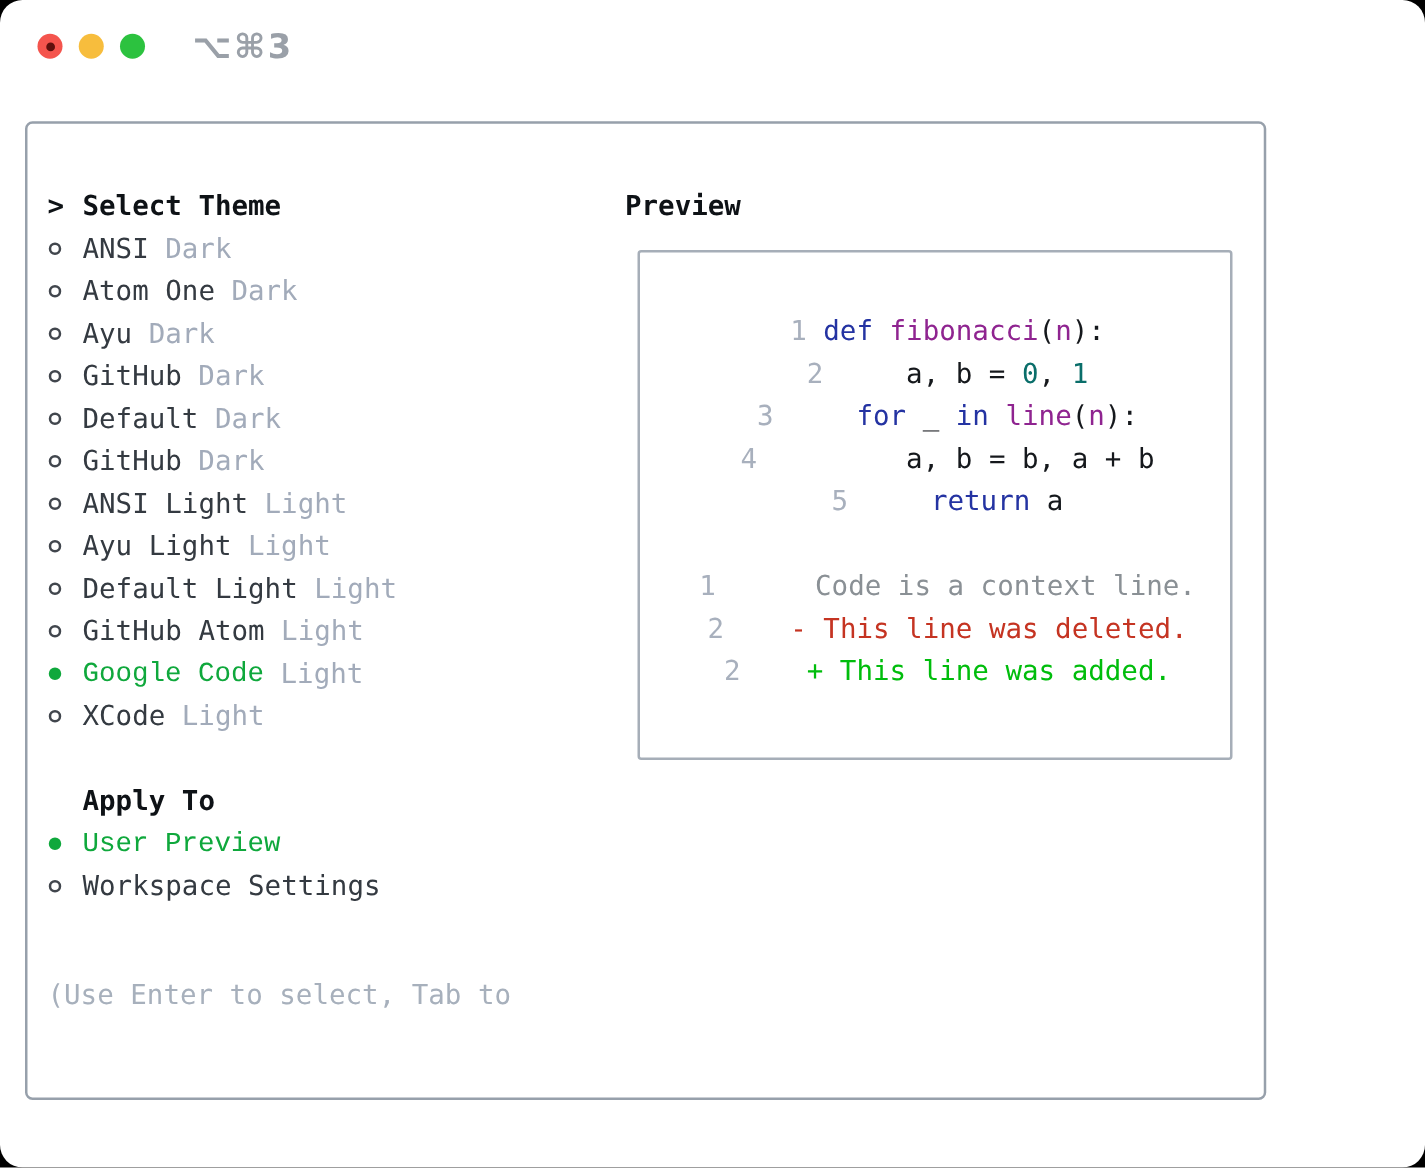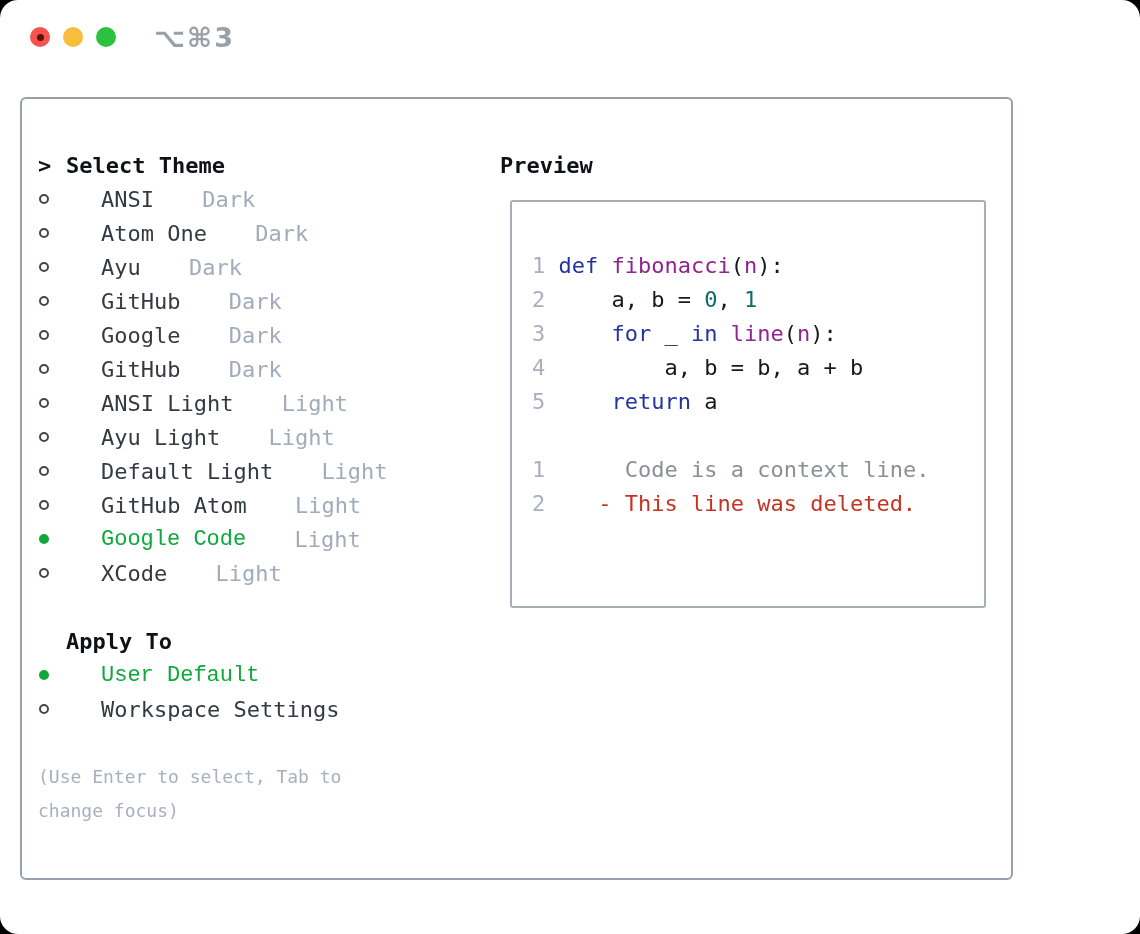--- a/index.html
+++ b/index.html
@@ -34,32 +34,32 @@
   .col-left { width:462px; }
   .col-right { flex:1; }
   .row { height:34px; display:flex; align-items:center; white-space:pre; font-size:22px; }
   .marker { width:28px; display:flex; align-items:center; }
   .hdr { font-weight:700; color:var(--heading); }
   .hdr .marker { font-weight:700; color:var(--heading); }
   .circle {
     width:10px; height:10px; border:2px solid var(--circle); border-radius:50%;
     margin-left:1px; display:inline-block;
   }
-  .option { color:var(--item-text); cursor:default;gap:35px; }
+  .option { color:var(--item-text); cursor:default; }
   .option .variant { color:var(--muted); margin-left:0.6em; }
   .option.selected .label { color:var(--selected-green);font-family:Liberation Mono, monospace; }
   .option.selected .circle { background:var(--selected-green); border-color:var(--selected-green); }
   .gap { height:34px; }
-  .hint { margin-top:34px; color:var(--hint); font-size:18px; }
+  .hint { margin-top:54px; color:var(--hint); font-size:22px; }
   .hint div { height:34px; line-height:34px; white-space:pre; }
   
   .preview-box {
     margin:18px 0 0 10px; width:476px; height:408px;
     border:2px solid var(--preview-border); border-radius:3px;
-    padding:47px 0 0 20px; overflow:hidden;
+    padding:47px 0 0 20px; overflow:hidden;text-align:center;
   }
   .code-line { height:34px; line-height:34px; white-space:pre; font-size:22px; }
   .seg-ln  { color:var(--line-number); }
   .seg-kw  { color:var(--keyword); }
   .seg-fn  { color:var(--function); }
   .seg-nm  { color:var(--number-literal); }
   .seg-pl  { color:var(--code-text); }
   .seg-ctx { color:var(--context); }
   .seg-del { color:var(--deleted);margin-top:28px; }
   .seg-add { color:var(--added); }
@@ -85,57 +85,57 @@
     <div class="col-left">
       <div class="row hdr">
         <span class="marker">&gt;</span><span>Select Theme</span>
       </div>
 
       <div>
           <div class="row option"><span class="marker"><span class="circle"></span></span><span class="label">ANSI</span><span class="variant">Dark</span></div>
           <div class="row option"><span class="marker"><span class="circle"></span></span><span class="label">Atom One</span><span class="variant">Dark</span></div>
           <div class="row option"><span class="marker"><span class="circle"></span></span><span class="label">Ayu</span><span class="variant">Dark</span></div>
           <div class="row option"><span class="marker"><span class="circle"></span></span><span class="label">GitHub</span><span class="variant">Dark</span></div>
-          <div class="row option"><span class="marker"><span class="circle"></span></span><span class="label">Google</span><span class="variant">Dark</span></div>
+          <div class="row option"><span class="marker"><span class="circle"></span></span><span class="label">Default</span><span class="variant">Dark</span></div>
           <div class="row option"><span class="marker"><span class="circle"></span></span><span class="label">GitHub</span><span class="variant">Dark</span></div>
           <div class="row option"><span class="marker"><span class="circle"></span></span><span class="label">ANSI Light</span><span class="variant">Light</span></div>
           <div class="row option"><span class="marker"><span class="circle"></span></span><span class="label">Ayu Light</span><span class="variant">Light</span></div>
           <div class="row option"><span class="marker"><span class="circle"></span></span><span class="label">Default Light</span><span class="variant">Light</span></div>
           <div class="row option"><span class="marker"><span class="circle"></span></span><span class="label">GitHub Atom</span><span class="variant">Light</span></div>
           <div class="row option selected"><span class="marker"><span class="circle"></span></span><span class="label">Google Code</span><span class="variant">Light</span></div>
           <div class="row option"><span class="marker"><span class="circle"></span></span><span class="label">XCode</span><span class="variant">Light</span></div>
         </div>
 
       <div class="gap"></div>
 
       <div class="row hdr">
         <span class="marker"></span><span>Apply To</span>
       </div>
 
       <div>
-          <div class="row option selected"><span class="marker"><span class="circle"></span></span><span class="label">User Default</span></div>
+          <div class="row option selected"><span class="marker"><span class="circle"></span></span><span class="label">User Preview</span></div>
           <div class="row option"><span class="marker"><span class="circle"></span></span><span class="label">Workspace Settings</span></div>
         </div>
 
       <div class="hint">
           <div>(Use Enter to select, Tab to</div>
-          <div>change focus)</div>
         </div>
     </div>
 
     <div class="col-right">
       <div class="row hdr">
         <span>Preview</span>
       </div>
       <div class="preview-box">
           <div class="code-line"><span class="seg-ln">1 </span><span class="seg-kw">def</span><span class="seg-pl"> </span><span class="seg-fn">fibonacci</span><span class="seg-pl">(</span><span class="seg-fn">n</span><span class="seg-pl">):</span></div>
           <div class="code-line"><span class="seg-ln">2 </span><span class="seg-pl">    a, b = </span><span class="seg-nm">0</span><span class="seg-pl">, </span><span class="seg-nm">1</span></div>
           <div class="code-line"><span class="seg-ln">3 </span><span class="seg-pl">    </span><span class="seg-kw">for</span><span class="seg-pl"> _ </span><span class="seg-kw">in</span><span class="seg-pl"> </span><span class="seg-fn">line</span><span class="seg-pl">(</span><span class="seg-fn">n</span><span class="seg-pl">):</span></div>
           <div class="code-line"><span class="seg-ln">4 </span><span class="seg-pl">        a, b = b, a + b</span></div>
           <div class="code-line"><span class="seg-ln">5 </span><span class="seg-pl">    </span><span class="seg-kw">return</span><span class="seg-pl"> a</span></div>
           <div class="code-line">&nbsp;</div>
           <div class="code-line"><span class="seg-ln">1</span><span class="seg-pl">      </span><span class="seg-ctx">Code is a context line.</span></div>
           <div class="code-line"><span class="seg-ln">2</span><span class="seg-pl">    </span><span class="seg-del">- This line was deleted.</span></div>
+          <div class="code-line"><span class="seg-ln">2</span><span class="seg-pl">    </span><span class="seg-add">+ This line was added.</span></div>
         </div>
     </div>
 
   </div>
 </div>
 
 </body></html>

